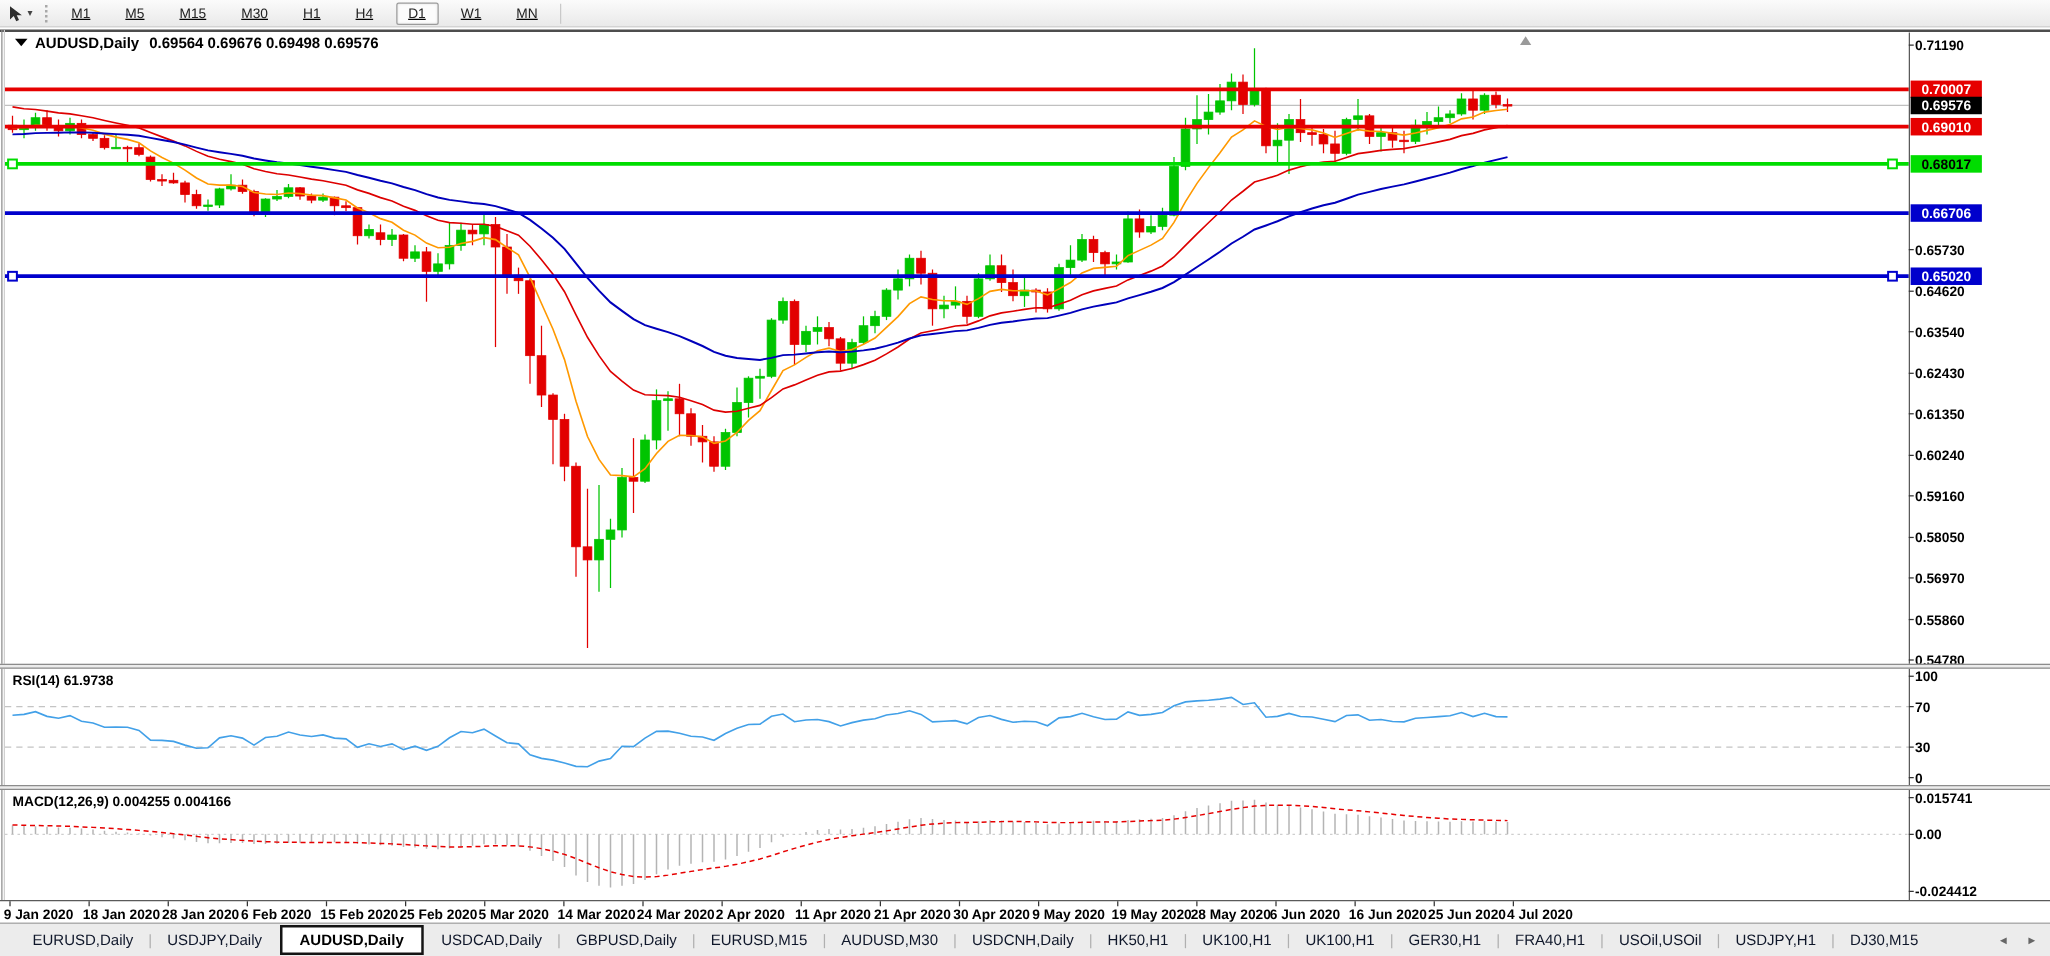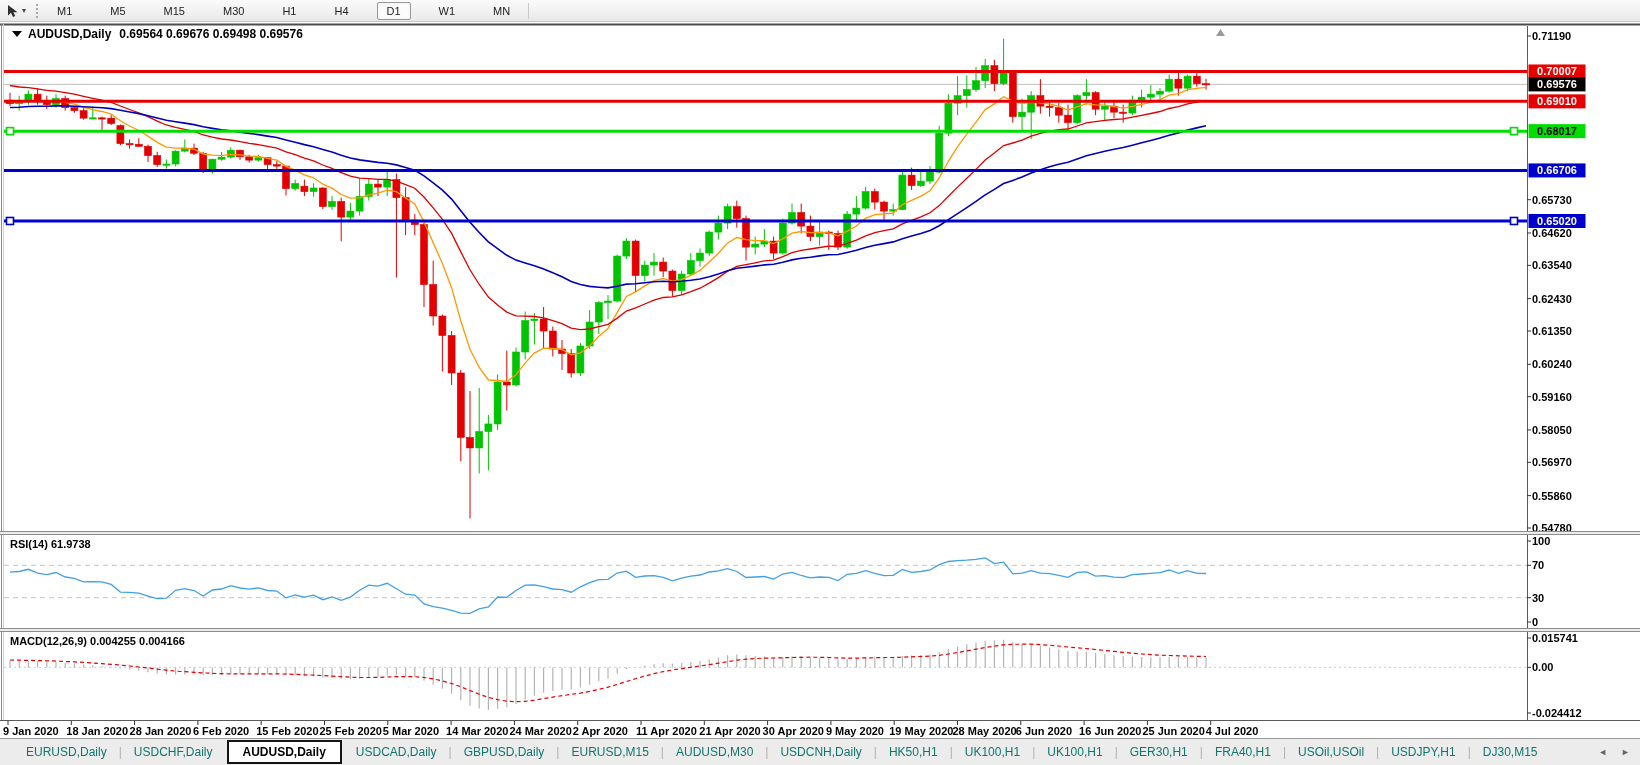--- a/index.html
+++ b/index.html
@@ -2,28 +2,28 @@
 <html><head>
 <meta charset="utf-8">
 <style>
   html,body{margin:0;padding:0;width:1640px;height:765px;overflow:hidden;background:#fff;
     font-family:"Liberation Sans","DejaVu Sans",sans-serif;}
   .toolbar{height:22px;display:flex;align-items:center;background:linear-gradient(#fbfbfb,#e9e9e9);
     border-bottom:1px solid #c6c6c6;padding-left:3px;box-sizing:border-box;}
   .tool-btn{display:flex;align-items:center;gap:2px;padding:1px 3px;}
   .caret{font-size:8px;color:#444;line-height:1;}
   .grip{width:0;border-left:2px dotted #a8a8a8;height:14px;margin:0 9px 0 7px;}
-  .tf-buttons{display:flex;align-items:center;gap:18px;}
+  .tf-buttons{display:flex;align-items:center;gap:8px;text-decoration:underline;}
   .tf-btn{font-size:11px;color:#222;padding:2px 9px;border:1px solid transparent;border-radius:2px;}
   .tf-btn.active{background:#fcfcfc;border:1px solid #9a9a9a;box-shadow:inset 0 0 2px #ddd;}
   .vsep{width:0;border-left:1px solid #c9c9c9;height:16px;margin:0 8px;}
   #chartsvg{display:block;}
   .tabbar{height:27px;background:#ececec;border-top:1px solid #9a9a9a;display:flex;align-items:center;
     padding-left:14px;box-sizing:border-box;}
-  .tab{font-size:12px;color:#0f766e;padding:4px 12px;white-space:nowrap;}
+  .tab{font-size:12px;color:#0f172a;padding:4px 12px;white-space:nowrap;}
   .tab.active{background:#fff;border:2px solid #141414;font-weight:bold;color:#000;padding:3px 14px;margin:0 2px;}
   .tabsep{color:#b0b0b0;font-size:12px;}
   .tab-arrows{margin-left:auto;margin-right:10px;display:flex;gap:14px;color:#666;font-size:9px;}
   .tab-arrows span{cursor:default;}
 </style>
 </head>
 <body>
 
 <div class="toolbar">
   <div class="tool-btn">
@@ -621,21 +621,21 @@
       <line x1="1147.3999999999999" y1="699" x2="1147.3999999999999" y2="703" stroke="#333" stroke-width="1"></line>
       <text x="1142.3999999999999" y="713" font-size="11" font-weight="bold" fill="#000">25 Jun 2020</text>
       <line x1="1210.7" y1="699" x2="1210.7" y2="703" stroke="#333" stroke-width="1"></line>
       <text x="1205.7" y="713" font-size="11" font-weight="bold" fill="#000">4 Jul 2020</text>
     </g>
   </svg>
 
 <div class="tabbar" id="tabbar">
     <span class="tab">EURUSD,Daily</span>
     <span class="tabsep">|</span>
-    <span class="tab">USDCHF,Daily</span>
+    <span class="tab">USDJPY,Daily</span>
     <span class="tab active">AUDUSD,Daily</span>
     <span class="tab">USDCAD,Daily</span>
     <span class="tabsep">|</span>
     <span class="tab">GBPUSD,Daily</span>
     <span class="tabsep">|</span>
     <span class="tab">EURUSD,M15</span>
     <span class="tabsep">|</span>
     <span class="tab">AUDUSD,M30</span>
     <span class="tabsep">|</span>
     <span class="tab">USDCNH,Daily</span>

